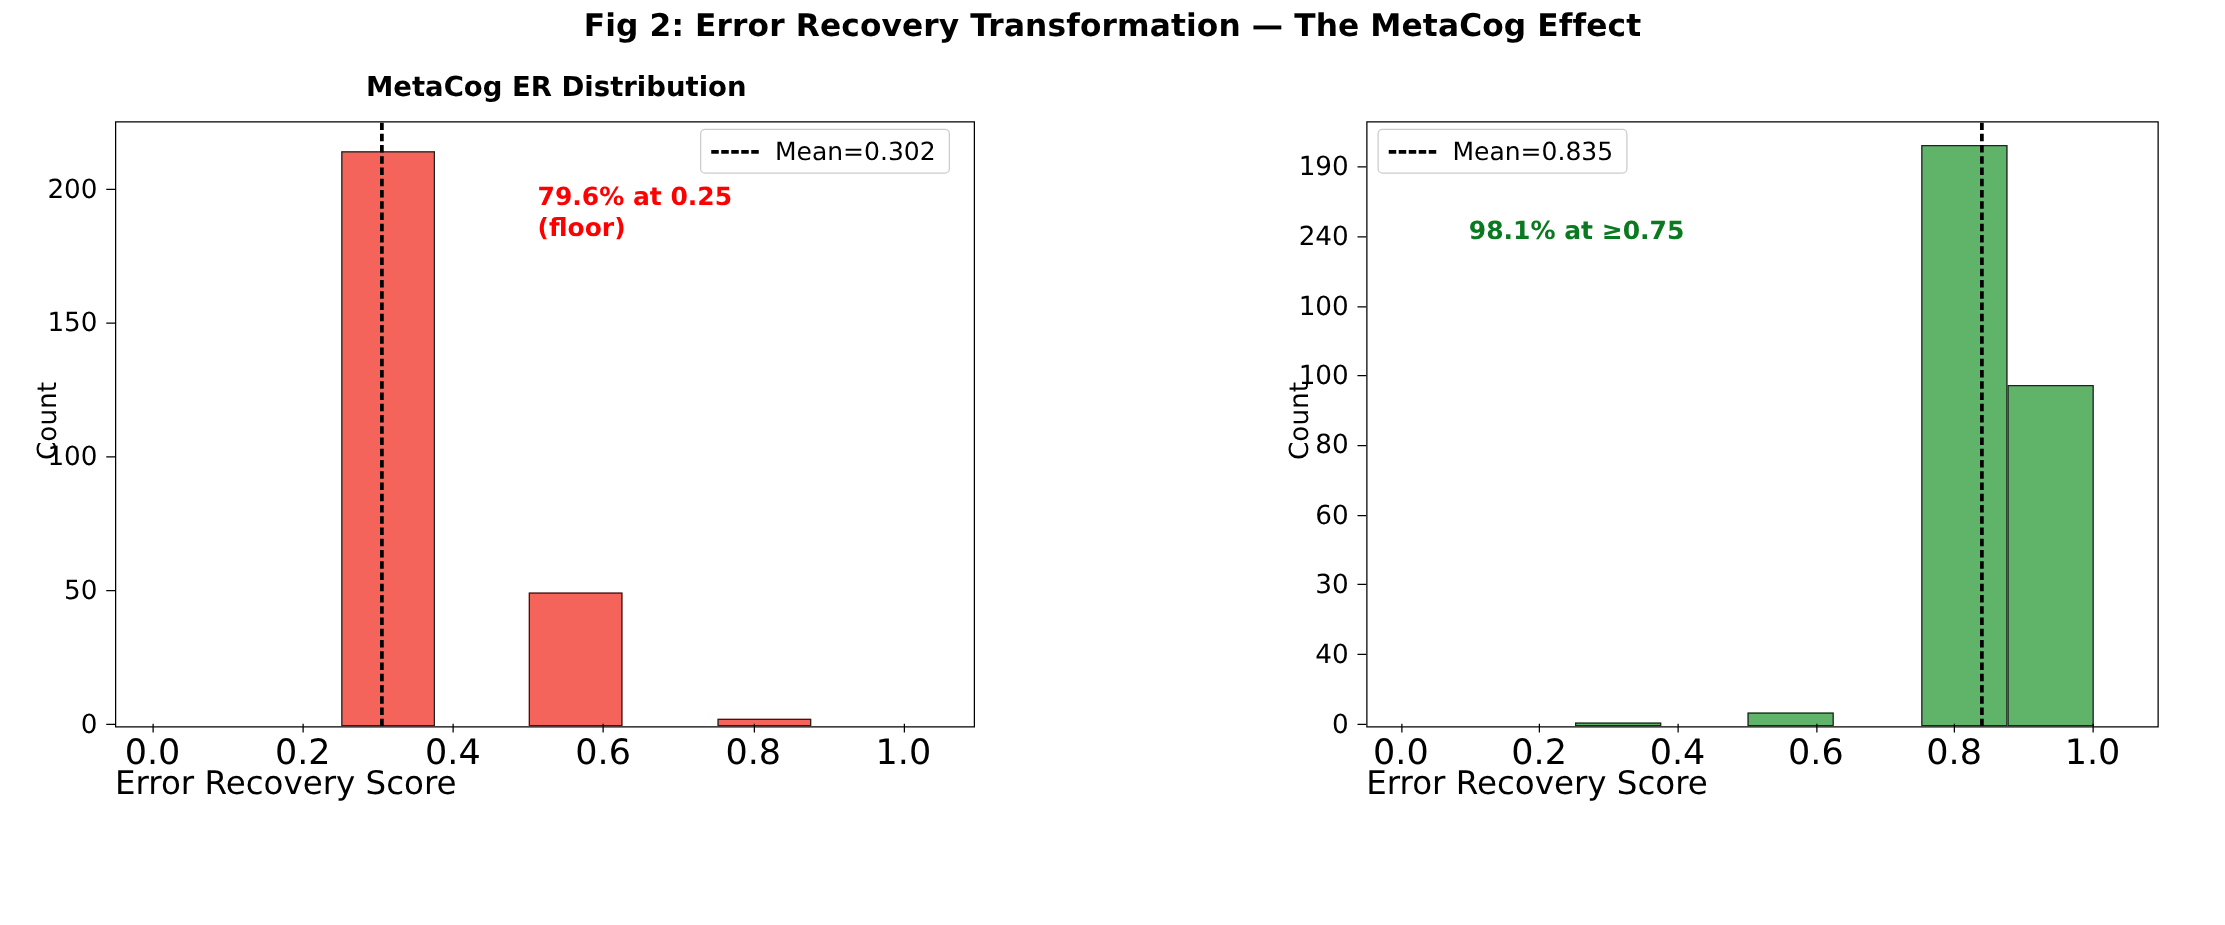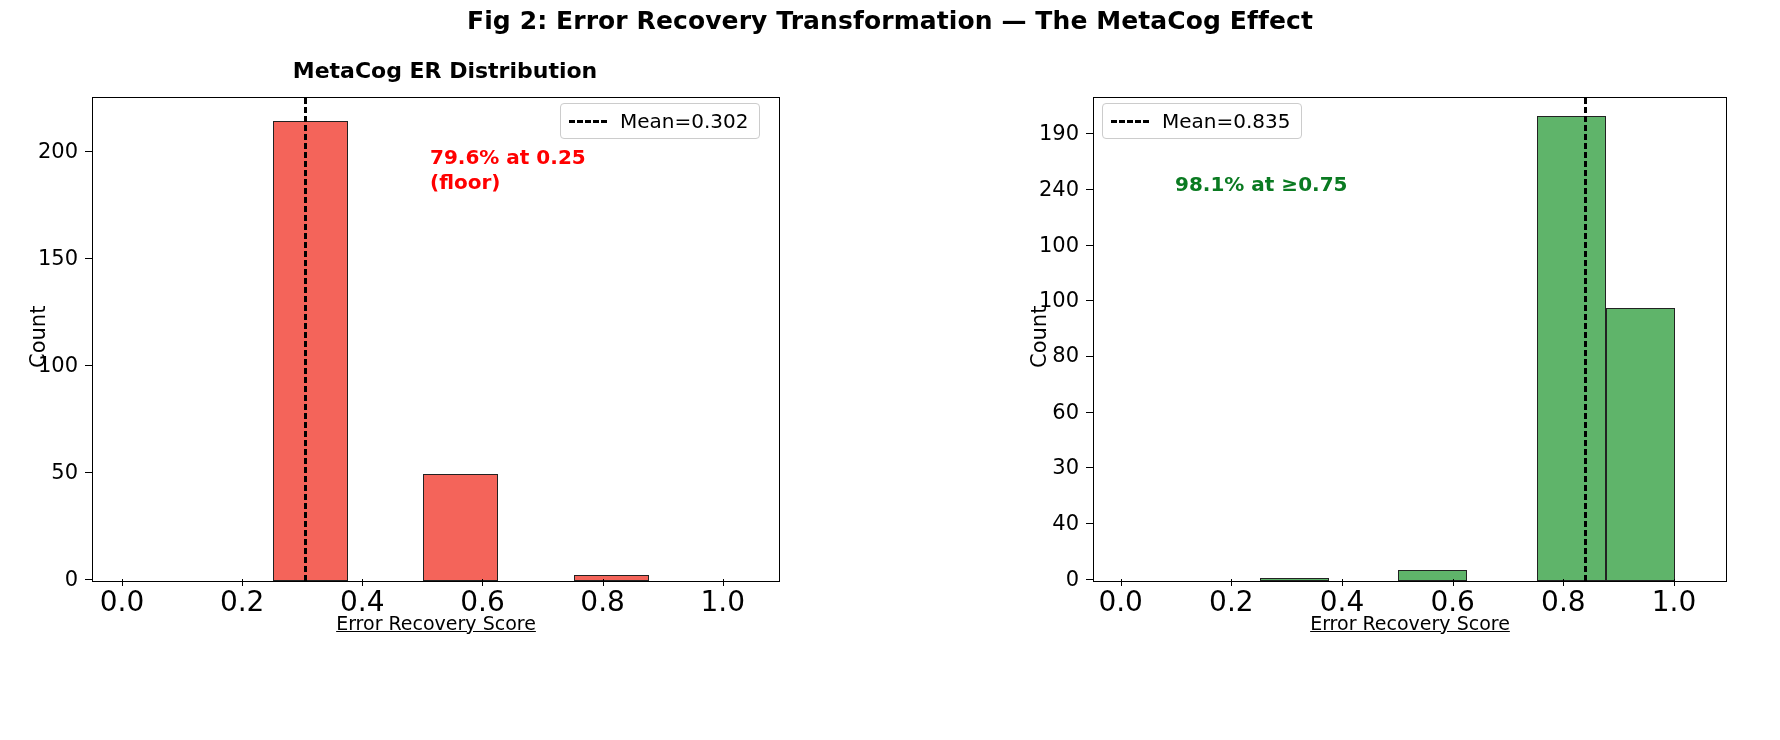--- a/index.html
+++ b/index.html
@@ -45,21 +45,21 @@
     border-left:3px dashed #000;
   }
 
   
   .ytick{position:absolute;height:0;width:7px;border-top:1.6px solid #000;}
   .yticklabel{position:absolute;text-align:right;font-size:21px;line-height:21px;}
   
   .xtick{position:absolute;width:0;height:7px;border-left:1.6px solid #000;}
   .xticklabel{position:absolute;text-align:center;font-size:28px;line-height:21px;}
 
-  .xlabel{position:absolute;text-align:center;font-size:19px;width:100%;text-decoration:underline;}
+  .xlabel{position:absolute;font-size:26px;width:100%;}
   .ylabel{
     position:absolute;font-size:21px;
     transform:rotate(-90deg);transform-origin:left top;white-space:nowrap;
   }
 
   .annot{position:absolute;font-size:20px;font-weight:bold;line-height:25px;white-space:pre-line;}
   .annot-red{color:#ff0000;}
   .annot-green{color:#0a7a21;}
 
   .legend{

